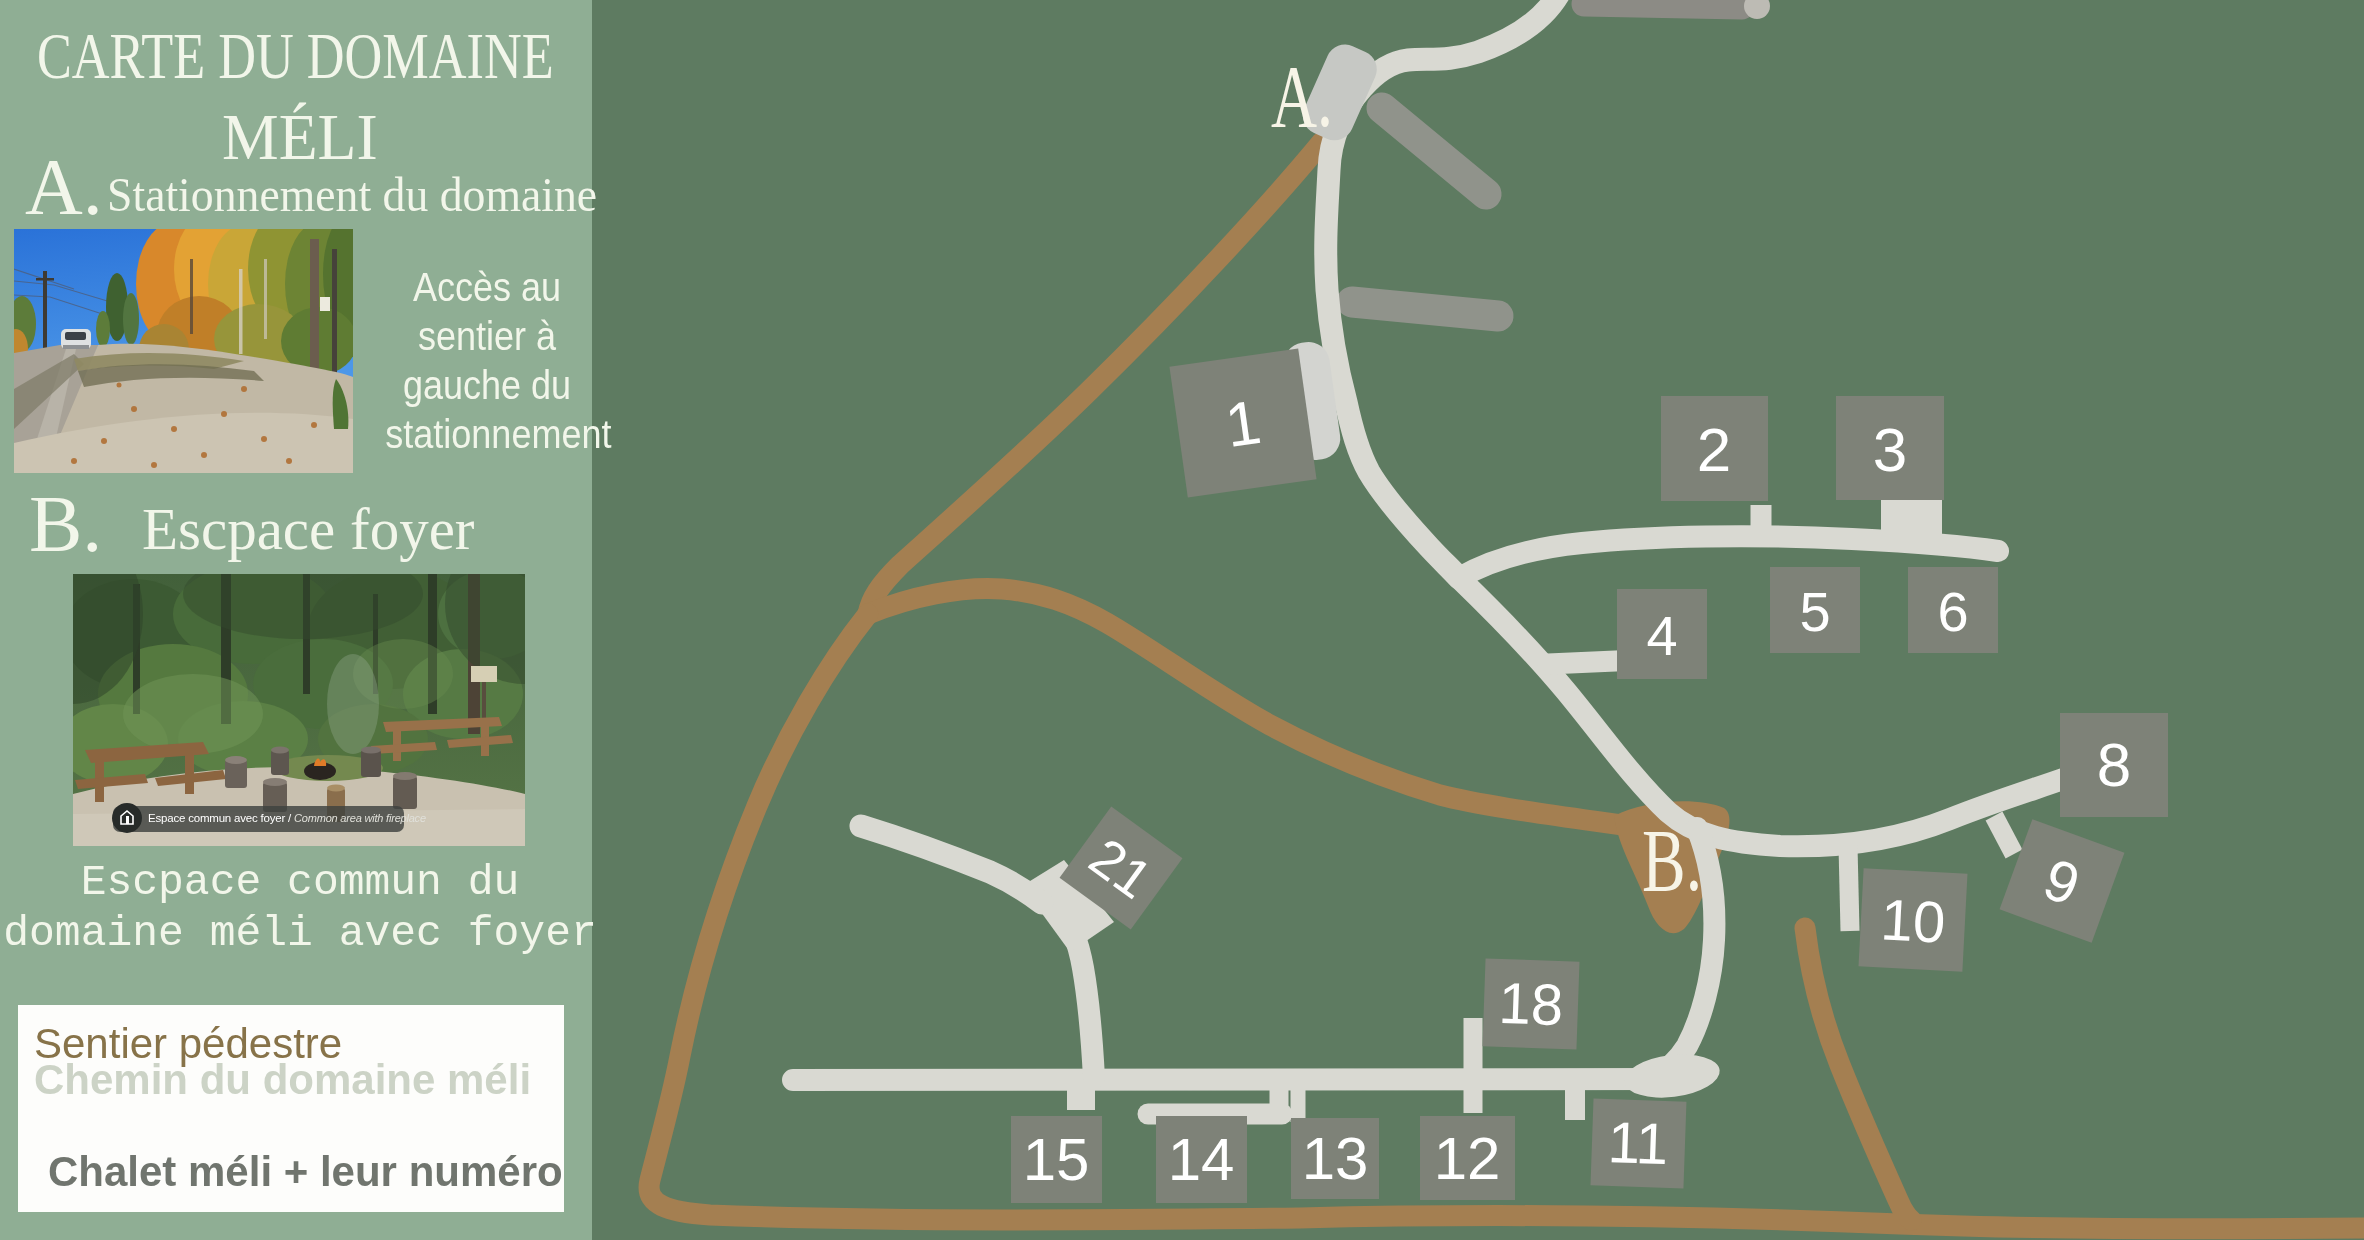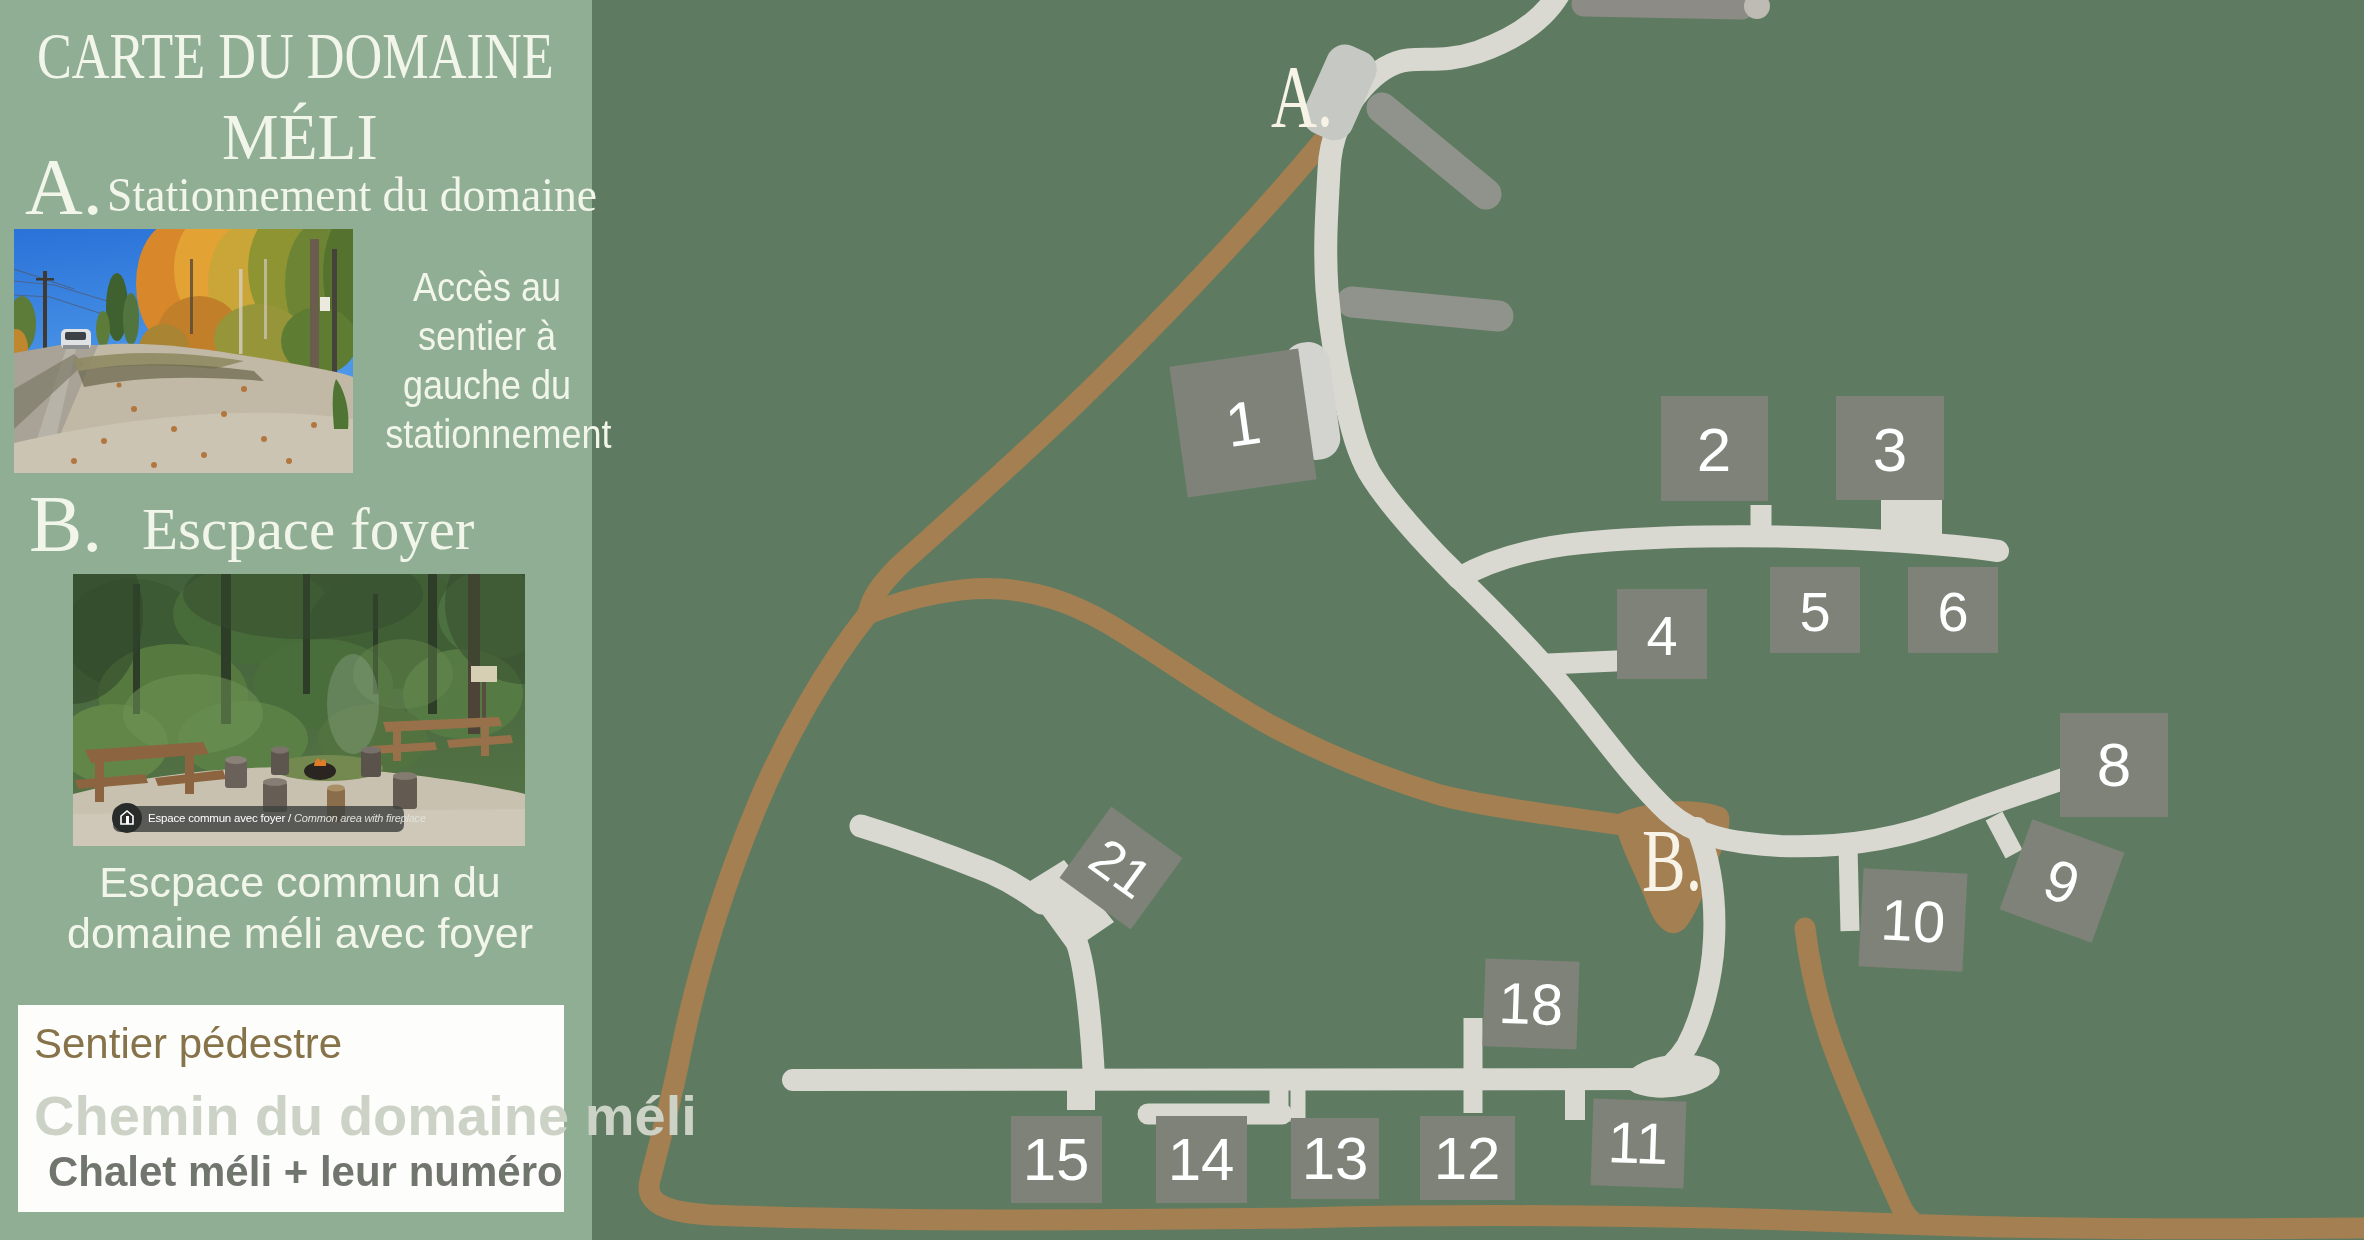--- a/index.html
+++ b/index.html
@@ -372,23 +372,23 @@
 
   <rect x="40" y="232" width="291" height="26" rx="7" fill="#3e423f" opacity="0.82"></rect>
 
   <circle cx="54" cy="244" r="15" fill="#272b29"></circle>
   <path d="M 48,250 L 48,242 L 54,237 L 60,242 L 60,250 Z" fill="none" stroke="#ffffff" stroke-width="1.6"></path>
   <rect x="53" y="242" width="3" height="8" fill="#ffffff"></rect>
 
   <text x="75" y="248" font-size="11.5" letter-spacing="-0.2" fill="#ffffff" font-family="Liberation Sans,sans-serif">Espace commun avec foyer / <tspan font-style="italic" fill="#e0e0da" font-size="11">Common area with fireplace</tspan></text>
 </svg>
 
-<div class="abs cream" style="left:0;top:857px;width:600px;text-align:center;font-size:43px;line-height:51px;">Escpace commun du<br>domaine méli avec foyer</div>
+<div class="abs cream" style="left:0;top:857px;width:600px;text-align:center;font-size:43px;line-height:51px;font-family:Liberation Mono, monospace;">Escpace commun du<br>domaine méli avec foyer</div>
 
 <div class="abs" style="left:18px;top:1005px;width:546px;height:207px;background:#fdfdfb;"></div>
 
 <div class="abs" style="left:34px;top:1020px;font-size:42px;font-weight:normal;line-height:1.149;color:#877349;">Sentier pédestre</div>
 
-<div class="abs" style="left:34px;top:1084px;font-size:56px;font-weight:bold;line-height:1.149;color:#ccd3c6;">Chemin du domaine méli</div>
+<div class="abs" style="left:34px;top:1056px;font-size:42px;font-weight:bold;line-height:1.149;color:#ccd3c6;">Chemin du domaine méli</div>
 
 <div class="abs" style="left:48px;top:1148px;font-size:42px;font-weight:bold;line-height:1.149;color:#70756e;">Chalet méli + leur numéro</div>
 
 </div>
 
 </body></html>

